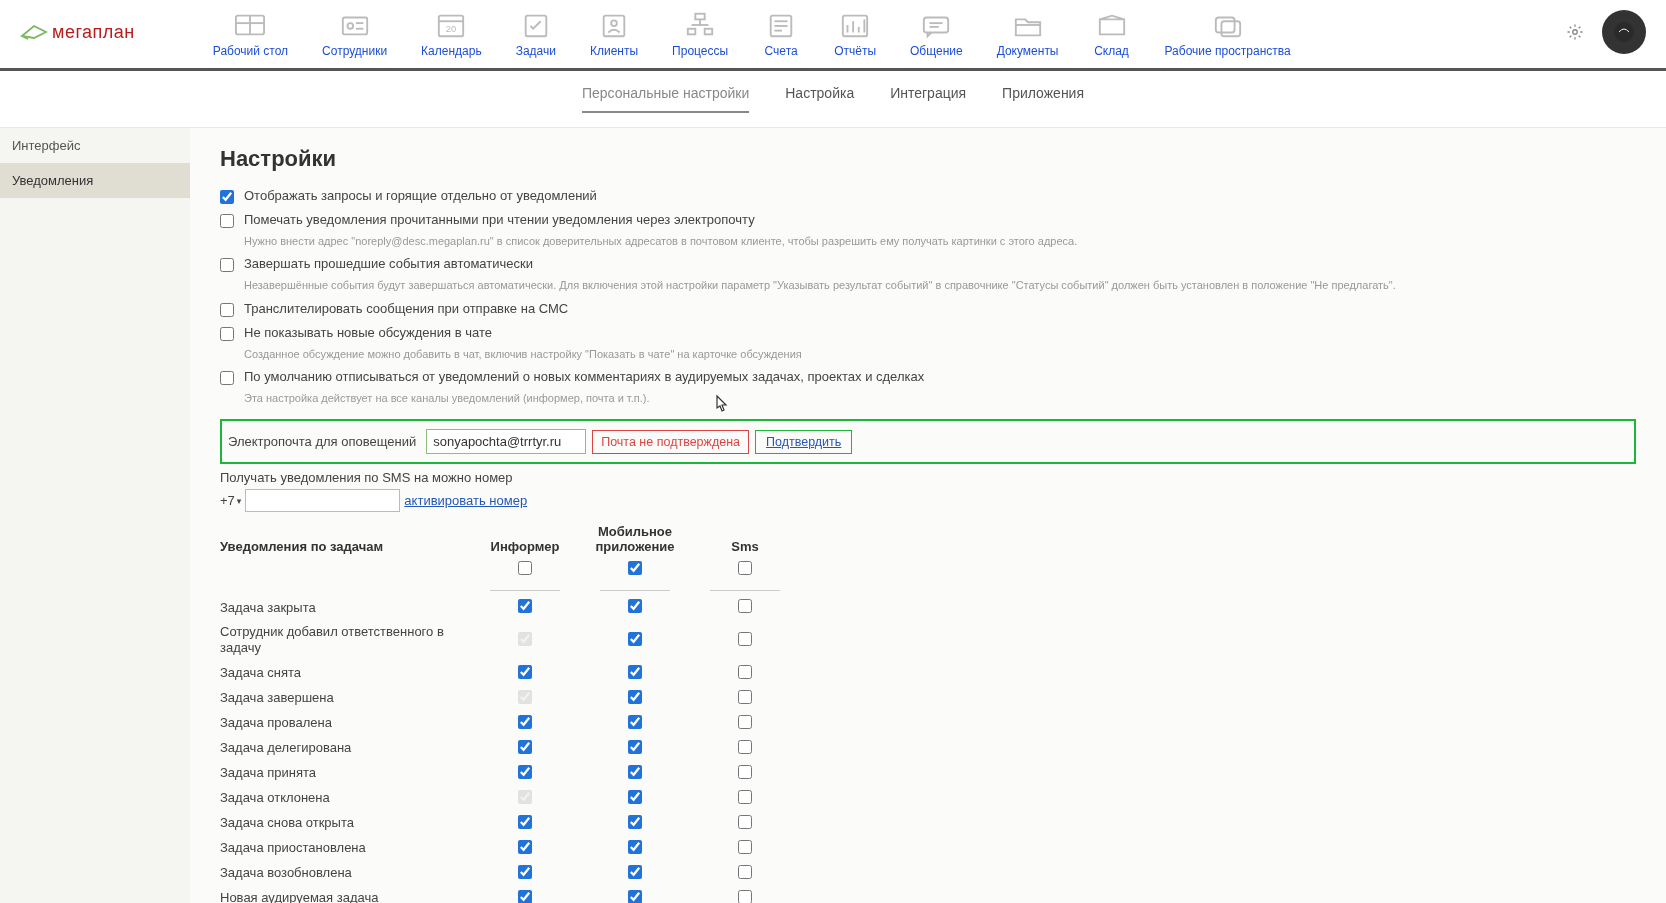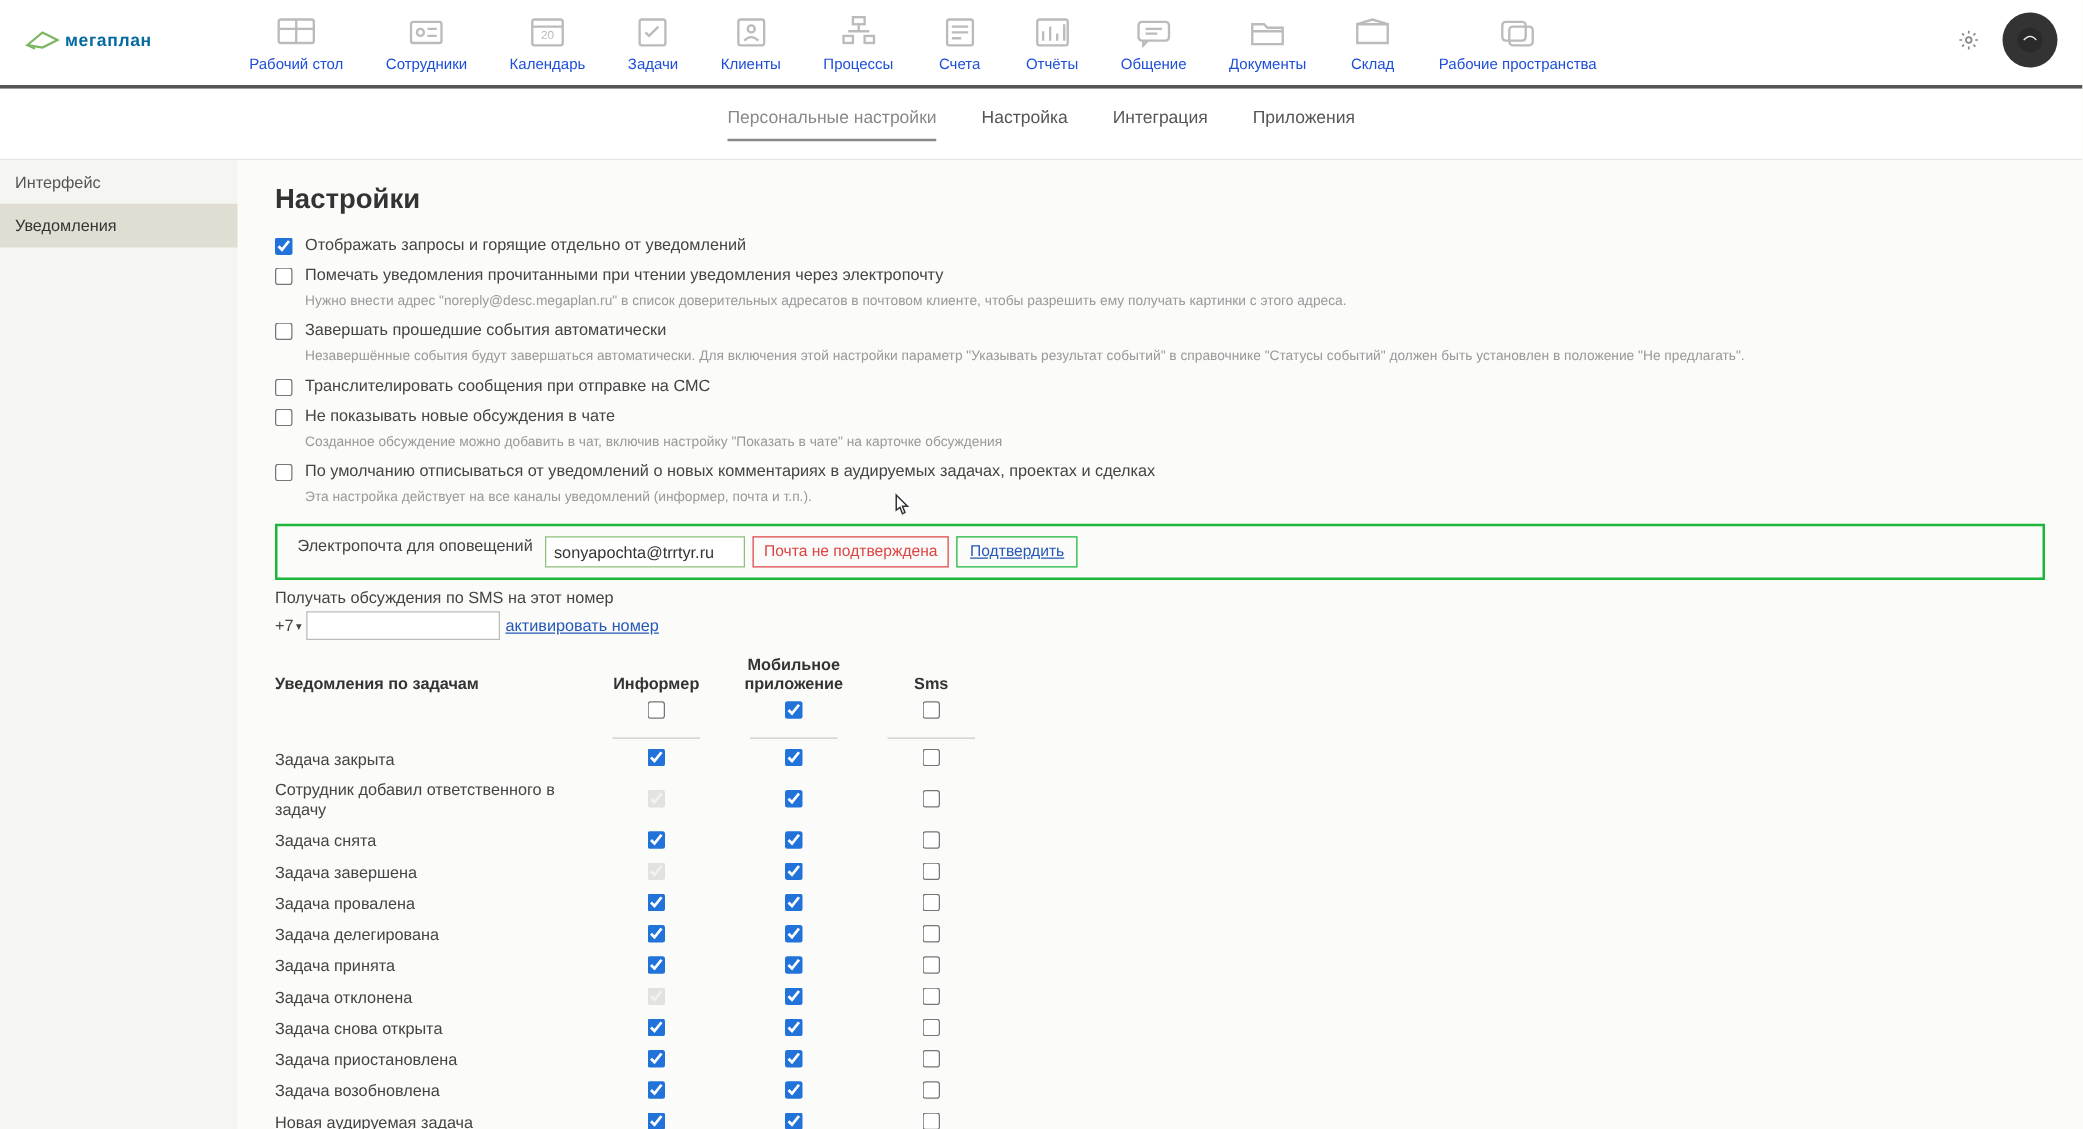--- a/index.html
+++ b/index.html
@@ -1,41 +1,41 @@
 <!DOCTYPE html>
 <html><head>
 <meta charset="utf-8">
 <style>
 * { margin: 0; padding: 0; box-sizing: border-box; }
 body { font-family: Arial, Helvetica, sans-serif; font-size: 13px; color: #333; background: #fbfbf9; }
 .topbar { background: #fff; border-bottom: 3px solid #555; display: flex; align-items: center; padding: 6px 20px 0; }
 .logo { display: flex; align-items: center; margin-right: 30px; margin-bottom: 10px;}
 .logo svg { margin-right: 4px; }
-.logo-text { font-size: 14px; color: #0369a1; letter-spacing: 0.5px; font-weight: bold;}
+.logo-text { font-size: 18px; color: #b91c1c; letter-spacing: 0.5px;}
 .nav { display: flex; gap: 18px; flex: 1; justify-content: flex-start; margin-left: 40px;}
 .nav-item { display: flex; flex-direction: column; align-items: center; gap: 4px; cursor: pointer; padding: 4px 8px 10px; color: #888;}
 .nav-item .icon { width: 38px; height: 30px; display: flex; align-items: center; justify-content: flex-end; }
 .nav-item .label { font-size: 12px; color: #1d4ed8; }
 .topbar-right { display: flex; align-items: center; gap: 18px; margin-left: auto; padding-bottom: 10px;}
 .gear-icon { width: 18px; height: 18px; cursor: pointer; }
 .avatar { width: 44px; height: 44px; border-radius: 50%; background: #333; display: flex; align-items: center; justify-content: center; cursor: pointer;}
 .subnav { background: #fff; display: flex; justify-content: center; gap: 36px; padding: 14px 0; border-bottom: 1px solid #e8e8e6;}
 .subnav-item { font-size: 14px; color: #555; cursor: pointer; padding-bottom: 10px;}
 .subnav-item.active { color: #888; border-bottom: 2px solid #888; }
 .layout { display: flex; }
 .sidebar { width: 190px; background: #f5f5f1; min-height: calc(100vh - 145px);}
 .sidebar-item { padding: 10px 12px; font-size: 13px; color: #555; cursor: pointer;}
 .sidebar-item.active { background: #e0ddd3; color: #333; }
 .content { flex: 1; padding: 18px 30px; }
 h1 { font-size: 22px; font-weight: bold; color: #333; margin-bottom: 14px;}
 .option-row { display: flex; align-items: flex-start; gap: 10px; margin-bottom: 4px; padding: 2px 0;}
 .option-row input[type=checkbox] { width: 14px; height: 14px; margin-top: 2px; accent-color: #2173d9; cursor: pointer;}
 .option-text { font-size: 13px; color: #444; }
 .option-hint { font-size: 11px; color: #999; margin: 2px 0 6px 24px; line-height: 1.3;}
-.email-row { border: 2px solid #1bb63a; padding: 8px 16px; margin: 14px 0 4px; display: flex; gap: 6px;}
+.email-row { border: 2px solid #1bb63a; padding: 8px 6px; margin: 14px 0 4px; display: flex; align-items: center; gap: 6px;}
 .email-label { font-size: 13px; color: #444; margin-right: 4px;}
 .email-input { border: 1px solid #8bbf7a; padding: 4px 6px; font-size: 13px; width: 160px; color: #333;}
 .email-warn { border: 1px solid #d44; color: #d44; font-size: 12.5px; padding: 4px 8px;}
 .email-confirm { border: 1px solid #1bb63a; color: #2457b8; font-size: 12.5px; padding: 4px 10px; text-decoration: underline; cursor: pointer;}
 .sms-row { margin: 6px 0;}
 .sms-label { font-size: 13px; color: #444;}
 .sms-inputs { display: flex; align-items: center; gap: 4px; margin-top: 4px;}
 .sms-prefix { font-size: 13px; color: #444; display:flex; align-items:center;}
 .sms-prefix::after { content: '▾'; font-size:9px; margin-left:2px;}
 .sms-input { border: 1px solid #bbb; padding: 3px 6px; width: 155px;}
@@ -253,21 +253,21 @@
       </div>
 
     <div class="email-row">
       <span class="email-label">Электропочта для оповещений</span>
       <input class="email-input" value="sonyapochta@trrtyr.ru" style="">
       <span class="email-warn">Почта не подтверждена</span>
       <span class="email-confirm">Подтвердить</span>
     </div>
 
     <div class="sms-row">
-      <div class="sms-label">Получать обсуждения по SMS на этот номер</div>
+      <div class="sms-label">Получать уведомления по SMS на можно номер</div>
       <div class="sms-inputs">
         <span class="sms-prefix">+7</span>
         <input class="sms-input" value="" style="">
         <span class="sms-link">активировать номер</span>
       </div>
     </div>
 
     <div class="notif-table">
       <div class="notif-header">
         <div class="col-label">Уведомления по задачам</div>

